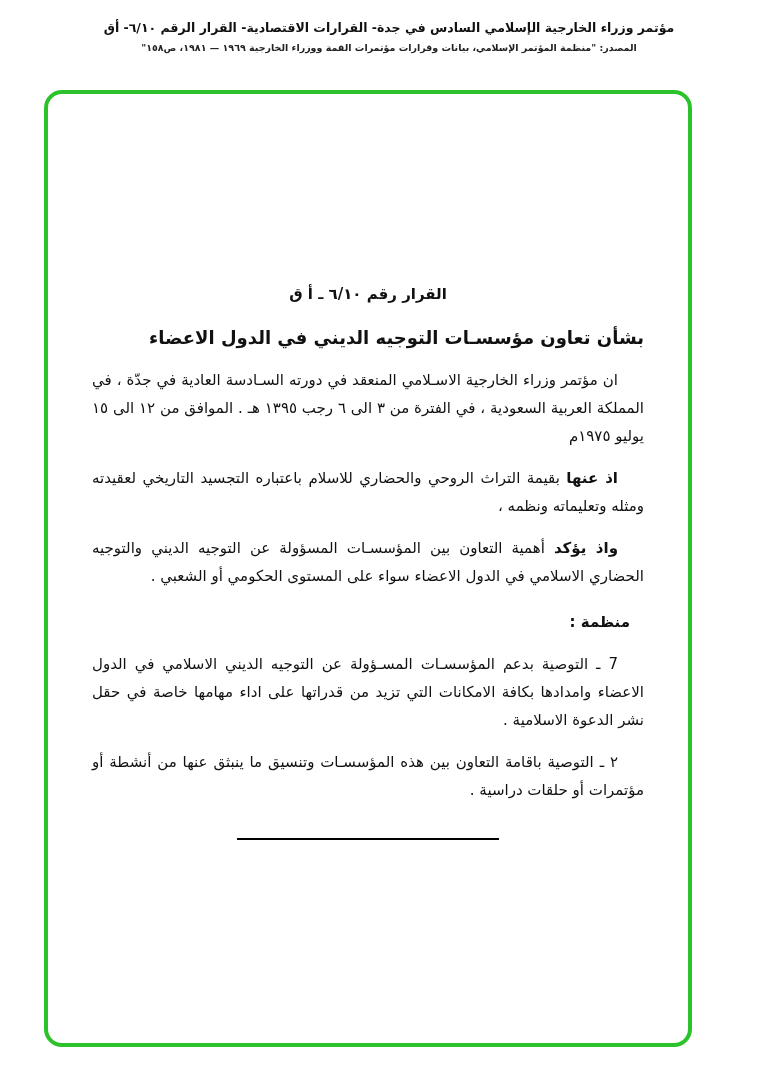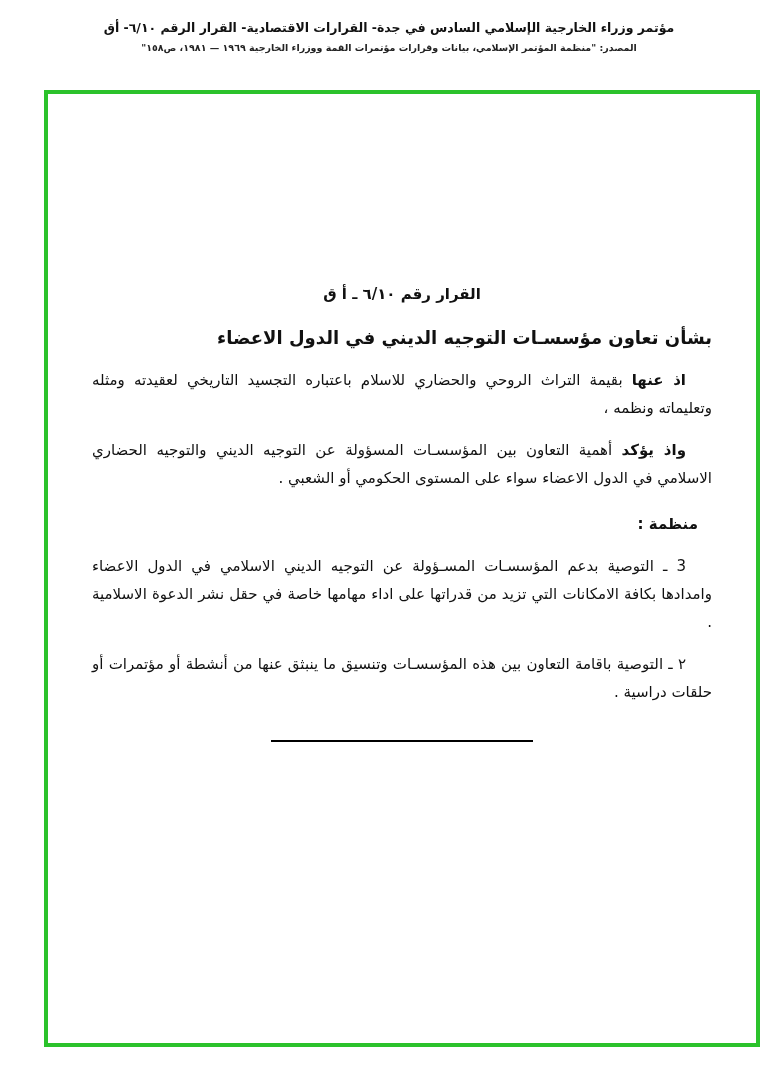--- a/index.html
+++ b/index.html
@@ -20,23 +20,23 @@
   .doc-header .h1 {
     font-size: 12.5px; font-weight: bold; letter-spacing: 0.2px;
   }
   .doc-header .h2 {
     margin-top: 7px;
     font-size: 9.5px; font-weight: bold; color: #222;
   }
   .green-frame {
     position: absolute;
     left: 44px; top: 90px;
-    width: 716px; height: 957px;
+    width: 648px; height: 957px;
     border: 4px solid var(--accent);
-    border-radius: 0;
+    border-radius: 18px;
     background: #ffffff;
   }
   .content {
     direction: rtl;
     padding: 186px 44px 0 44px;
     font-size: 15px;
     line-height: 28px;
   }
   .title {
     text-align: center;
@@ -78,28 +78,29 @@
     <div class="h2">المصدر: "منظمة المؤتمر الإسلامي، بيانات وقرارات مؤتمرات القمة ووزراء الخارجية ١٩٦٩ — ١٩٨١، ص١٥٨"</div>
   </header>
 
   <div class="green-frame">
     <div class="content">
 
       <div class="title">القرار رقم ٦/١٠ ـ أ ق</div>
 
       <div class="subtitle">بشأن تعاون مؤسسـات التوجيه الديني في الدول الاعضاء</div>
 
+      <p class="para"><span class="lead"></span> <span>ان مؤتمر وزراء الخارجية الاسـلامي المنعقد في دورته السـادسة العادية في جدّة ، في المملكة العربية السعودية ، في الفترة من ٣ الى ٦ رجب ١٣٩٥ هـ . الموافق من ١٢ الى ١٥ يوليو ١٩٧٥م</span></p>
 
       <p class="para"><span class="lead">اذ عنها</span> <span>بقيمة التراث الروحي والحضاري للاسلام باعتباره التجسيد التاريخي لعقيدته ومثله وتعليماته ونظمه ،</span></p>
 
       <p class="para"><span class="lead">واذ يؤكد</span> <span>أهمية التعاون بين المؤسسـات المسؤولة عن التوجيه الديني والتوجيه الحضاري الاسلامي في الدول الاعضاء سواء على المستوى الحكومي أو الشعبي .</span></p>
 
       <div class="decision">منظمة :</div>
 
-      <p class="item">3 ـ التوصية بدعم المؤسسـات المسـؤولة عن التوجيه الديني الاسلامي في الدول الاعضاء وامدادها بكافة الامكانات التي تزيد من قدراتها على اداء مهامها خاصة في حقل نشر الدعوة الاسلامية .</p>
+      <p class="item">7 ـ التوصية بدعم المؤسسـات المسـؤولة عن التوجيه الديني الاسلامي في الدول الاعضاء وامدادها بكافة الامكانات التي تزيد من قدراتها على اداء مهامها خاصة في حقل نشر الدعوة الاسلامية .</p>
 
       <p class="item">٢ ـ التوصية باقامة التعاون بين هذه المؤسسـات وتنسيق ما ينبثق عنها من أنشطة أو مؤتمرات أو حلقات دراسية .</p>
 
       <div class="divider"></div>
 
     </div>
   </div>
 
 </div>
 

